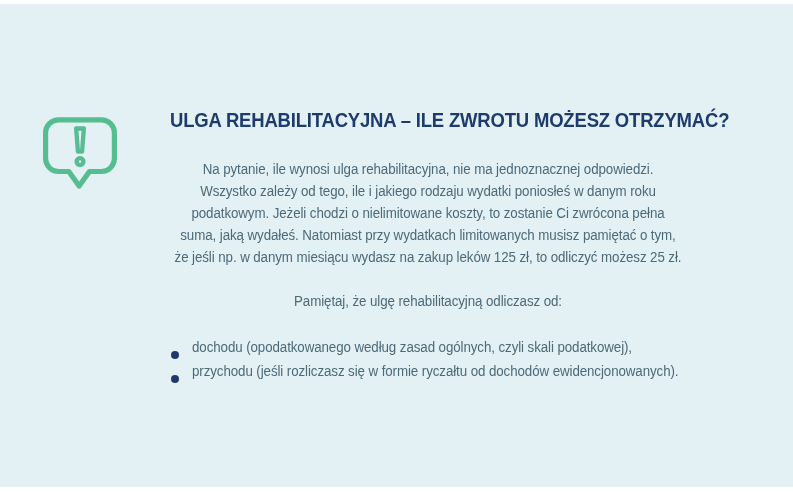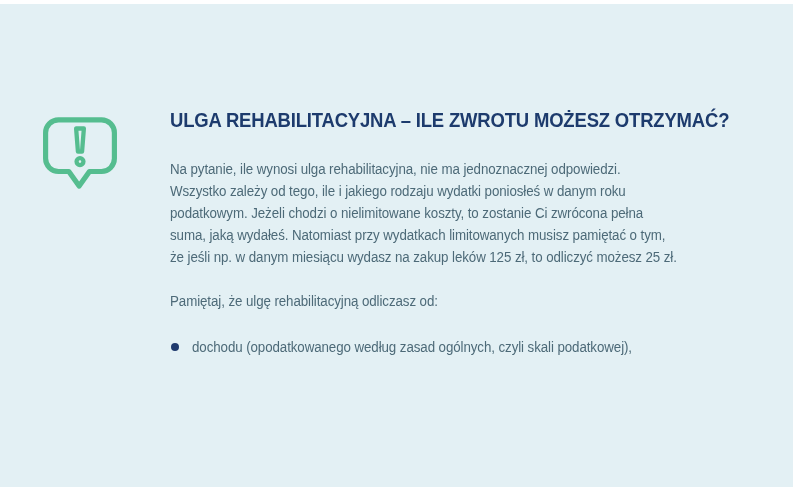--- a/index.html
+++ b/index.html
@@ -41,40 +41,40 @@
   h1.heading {
     color: var(--heading-color);
     font-size: 21px;
     font-weight: bold;
     line-height: 24px;
     white-space: nowrap;
     letter-spacing: -0.2px;
     transform: scaleX(0.88);
     transform-origin: left top;
   }
-  .para { margin-top: 26px; color: var(--body-text-color); }
+  .para { margin-top: 26px; color: var(--body-text-color); text-align: center; }
   .para .line {
     font-size: 15.5px;
     line-height: 22px;
     white-space: nowrap;
     letter-spacing: -0.1px;
     transform: scaleX(0.86);
     transform-origin: left top;
   }
   .remember {
     margin-top: 22px;
     color: var(--body-text-color);
   }
   ul.bullet-list {
     list-style: none;
     margin-top: 23px;
   }
   ul.bullet-list li {
     display: flex;
-    align-items: flex-start;
+    align-items: flex-end;
     line-height: 24px;
     color: var(--body-text-color);
   }
   .bullet-dot {
     flex: none;
     width: 8px; height: 8px;
     border-radius: 50%;
     background: var(--bullet-color);
     margin: 8px 13px 0 1px;
   }
@@ -113,17 +113,21 @@
 
       <div class="para remember">
         <div class="line">Pamiętaj, że ulgę rehabilitacyjną odliczasz od:</div>
       </div>
 
       <ul class="bullet-list">
         <li>
           <span class="bullet-dot"></span>
           <span class="bullet-text">dochodu (opodatkowanego według zasad ogólnych, czyli skali podatkowej),</span>
         </li>
+        <li>
+          <span class="bullet-dot"></span>
+          <span class="bullet-text">przychodu (jeśli rozliczasz się w formie ryczałtu od dochodów ewidencjonowanych).</span>
+        </li>
       </ul>
     </div>
 
   </div>
 </div>
 
 </body></html>

